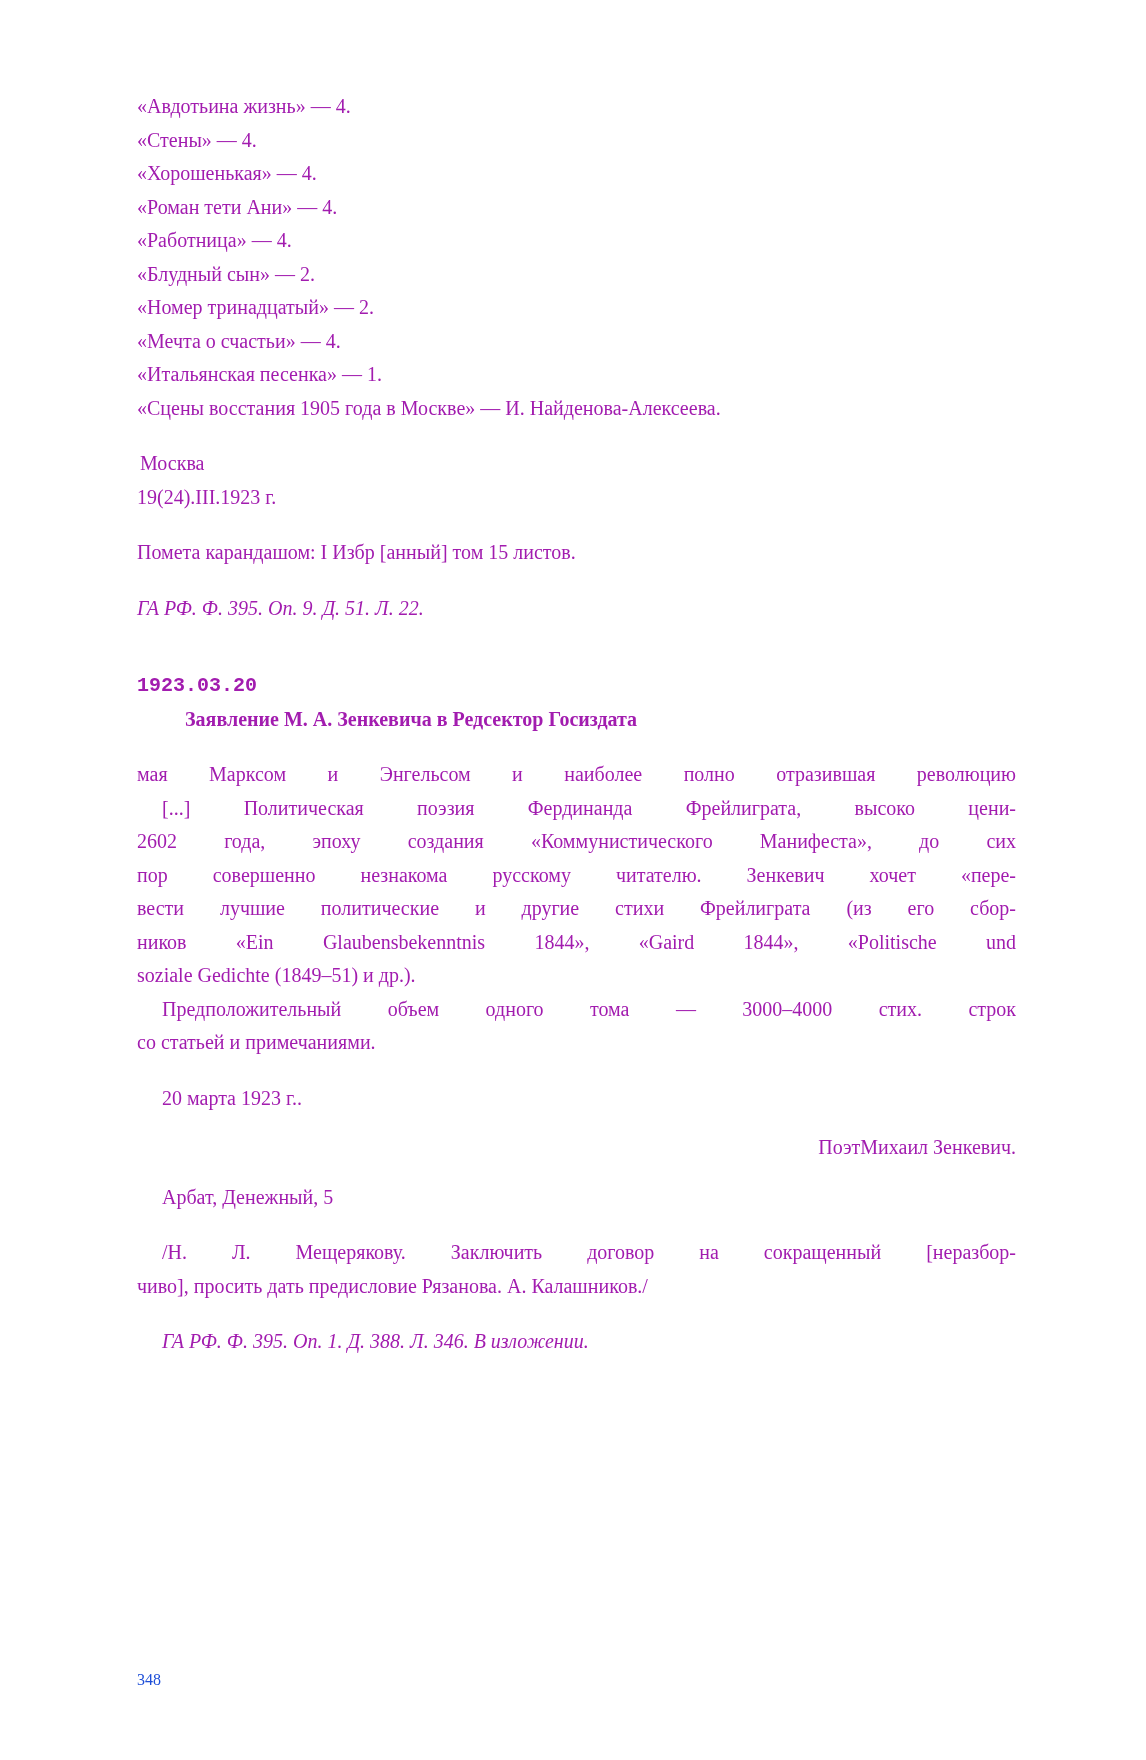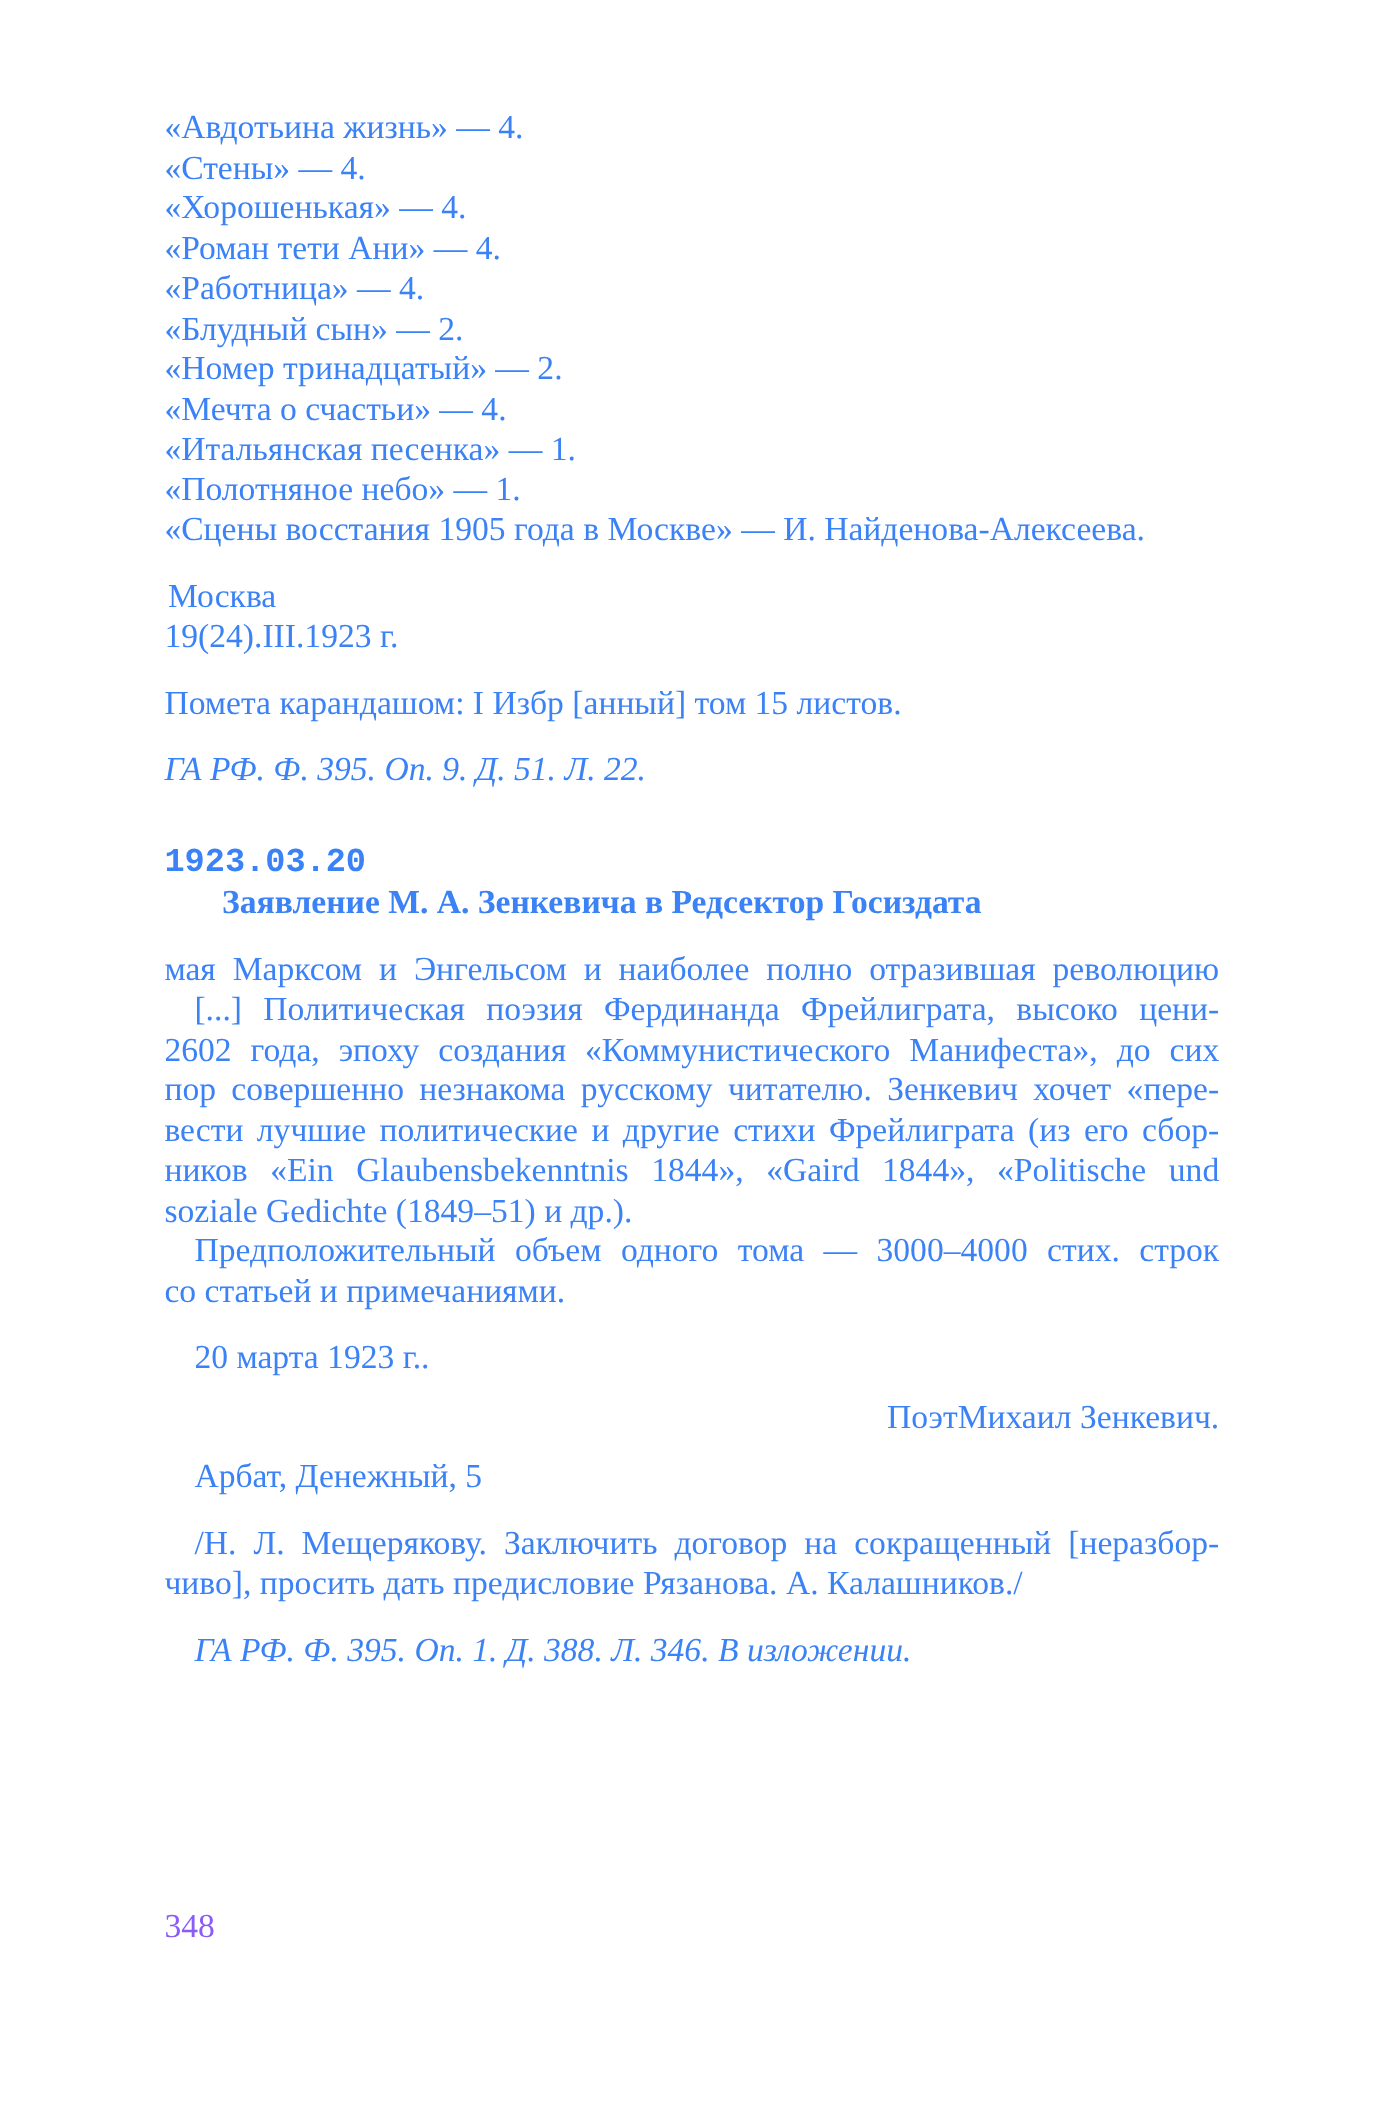--- a/index.html
+++ b/index.html
@@ -1,49 +1,48 @@
 <!DOCTYPE html>
 <html><head>
 <meta charset="utf-8">
 <style>
   html, body { margin: 0; padding: 0; background: #ffffff; }
   body { width: 1146px; height: 1760px; position: relative; overflow: hidden; }
   .page {
     position: absolute; left: 137px; top: 90px; width: 879px;
     font-family: "Liberation Serif", "DejaVu Serif", serif;
-    font-size: 28px; line-height: 33.5px; color: #3b82f6;
+    font-size: 20px; line-height: 33.5px; color: #a21caf;
   }
   .line { display: block; white-space: nowrap; }
   .just { display: block; text-align: justify; text-align-last: justify; white-space: nowrap; }
   .indent { padding-left: 25px; }
   .gap { height: 22px; }
   .gap-sm { height: 16px; }
   .gap-lg { height: 44px; }
   .italic { font-style: italic; }
   .bold { font-weight: bold; font-family: Liberation Mono, monospace; }
   .doc-title { padding-left: 48px; font-weight: bold; }
   .sig-row { display: flex; justify-content: flex-end; }
-  .page-number { position: absolute; left: 137px; top: 1590px;
-    font-family: "Liberation Serif", "DejaVu Serif", serif; font-size: 28px; color: #8b5cf6; }
+  .page-number { position: absolute; left: 137px; top: 1671px;
+    font-family: "Liberation Serif", "DejaVu Serif", serif; font-size: 16px; color: #1d4ed8; }
 </style>
 </head>
 <body>
 
 <div class="page">
   <div>
     <span class="line">«Авдотьина жизнь» — 4.</span>
     <span class="line">«Стены» — 4.</span>
     <span class="line">«Хорошенькая» — 4.</span>
     <span class="line">«Роман тети Ани» — 4.</span>
     <span class="line">«Работница» — 4.</span>
     <span class="line">«Блудный сын» — 2.</span>
     <span class="line">«Номер тринадцатый» — 2.</span>
     <span class="line">«Мечта о счастьи» — 4.</span>
     <span class="line">«Итальянская песенка» — 1.</span>
-    <span class="line">«Полотняное небо» — 1.</span>
     <span class="line">«Сцены восстания 1905 года в Москве» — И. Найденова-Алексеева.</span>
   </div>
   <div class="gap"></div>
   <div>
     <span class="line" style="padding-left:3px">Москва</span>
     <span class="line">19(24).III.1923 г.</span>
   </div>
   <div class="gap"></div>
   <span class="line">Помета карандашом: I Избр [анный] том 15 листов.</span>
   <div class="gap"></div>

